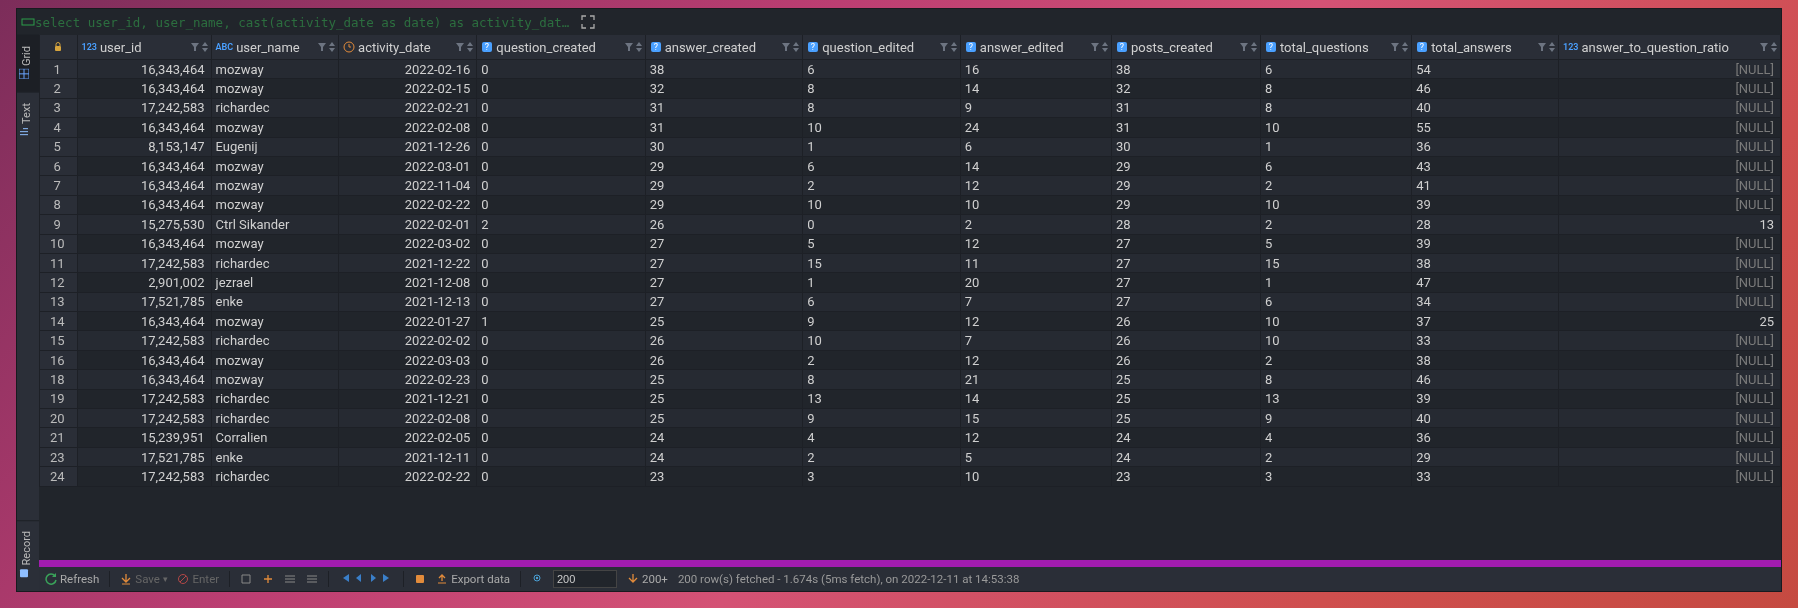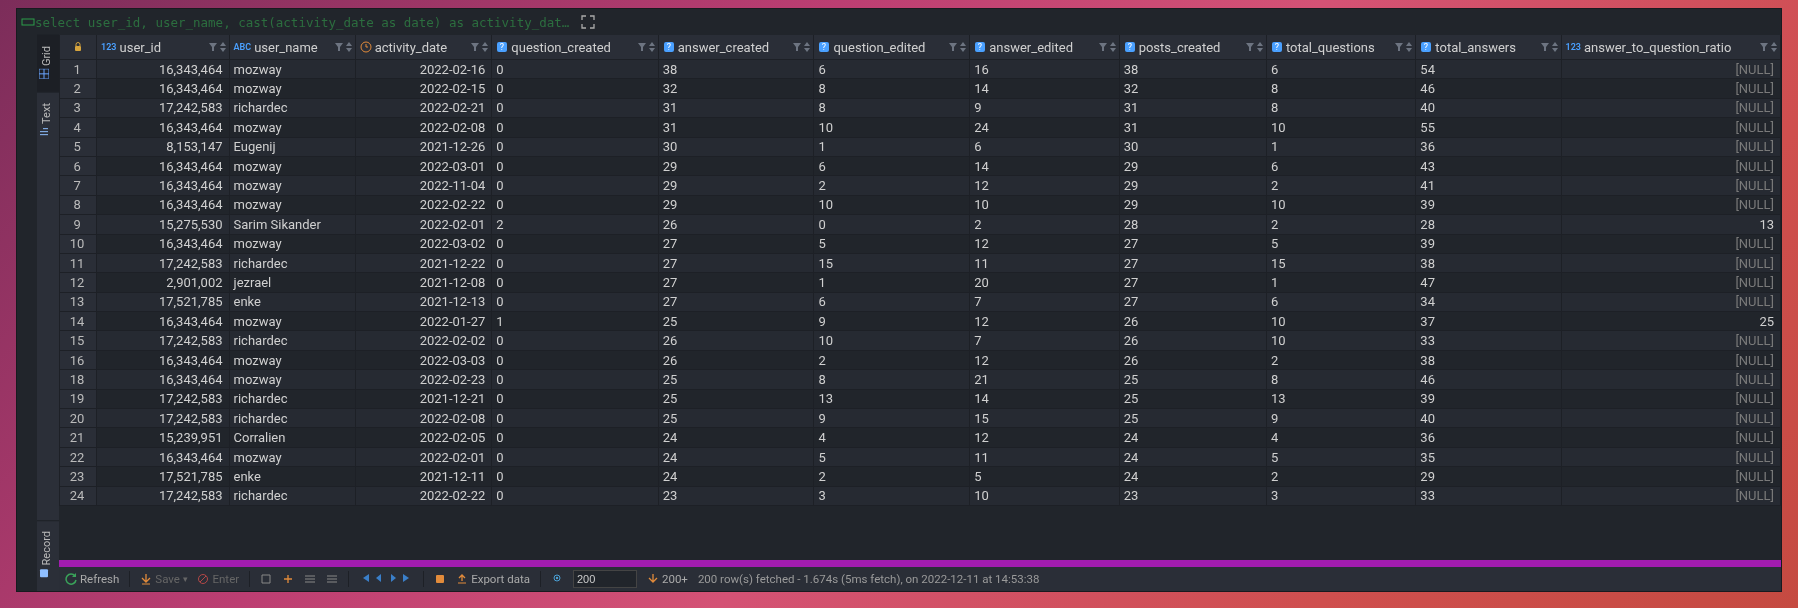--- a/index.html
+++ b/index.html
@@ -39,21 +39,21 @@
     flex:0 0 540px;
 }
 .expand-ico{
     width:18px;height:18px;display:inline-flex;align-items:center;justify-content:center;margin:0 4px;
 }
 .topstrip .filter{
     flex:1;color:#7a7a7a;font-style:italic;font-size:12.5px;
 }
 
 .mainrow{
-    flex:1;display:flex;min-height:0;padding-left:20px;
+    flex:1;display:flex;min-height:0;
 }
 
 .vtabs{
     width:22px;
     background:#2b2f38;
     display:flex;
     flex-direction:column;
 }
 .vtab{
     writing-mode:vertical-rl;
@@ -484,21 +484,21 @@
                 <td class="txt">10</td>
                 <td class="txt">10</td>
                 <td class="txt">29</td>
                 <td class="txt">10</td>
                 <td class="txt">39</td>
                 <td class="null">[NULL]</td>
               </tr>
               <tr>
                 <td class="rownum">9</td>
                 <td class="num">15,275,530</td>
-                <td class="txt">Sarim Sikander</td>
+                <td class="txt">Ctrl Sikander</td>
                 <td class="num">2022-02-01</td>
                 <td class="txt">2</td>
                 <td class="txt">26</td>
                 <td class="txt">0</td>
                 <td class="txt">2</td>
                 <td class="txt">28</td>
                 <td class="txt">2</td>
                 <td class="txt">28</td>
                 <td class="num">13</td>
               </tr>
@@ -647,34 +647,20 @@
                 <td class="num">15,239,951</td>
                 <td class="txt">Corralien</td>
                 <td class="num">2022-02-05</td>
                 <td class="txt">0</td>
                 <td class="txt">24</td>
                 <td class="txt">4</td>
                 <td class="txt">12</td>
                 <td class="txt">24</td>
                 <td class="txt">4</td>
                 <td class="txt">36</td>
-                <td class="null">[NULL]</td>
-              </tr>
-              <tr>
-                <td class="rownum">22</td>
-                <td class="num">16,343,464</td>
-                <td class="txt">mozway</td>
-                <td class="num">2022-02-01</td>
-                <td class="txt">0</td>
-                <td class="txt">24</td>
-                <td class="txt">5</td>
-                <td class="txt">11</td>
-                <td class="txt">24</td>
-                <td class="txt">5</td>
-                <td class="txt">35</td>
                 <td class="null">[NULL]</td>
               </tr>
               <tr>
                 <td class="rownum">23</td>
                 <td class="num">17,521,785</td>
                 <td class="txt">enke</td>
                 <td class="num">2021-12-11</td>
                 <td class="txt">0</td>
                 <td class="txt">24</td>
                 <td class="txt">2</td>

